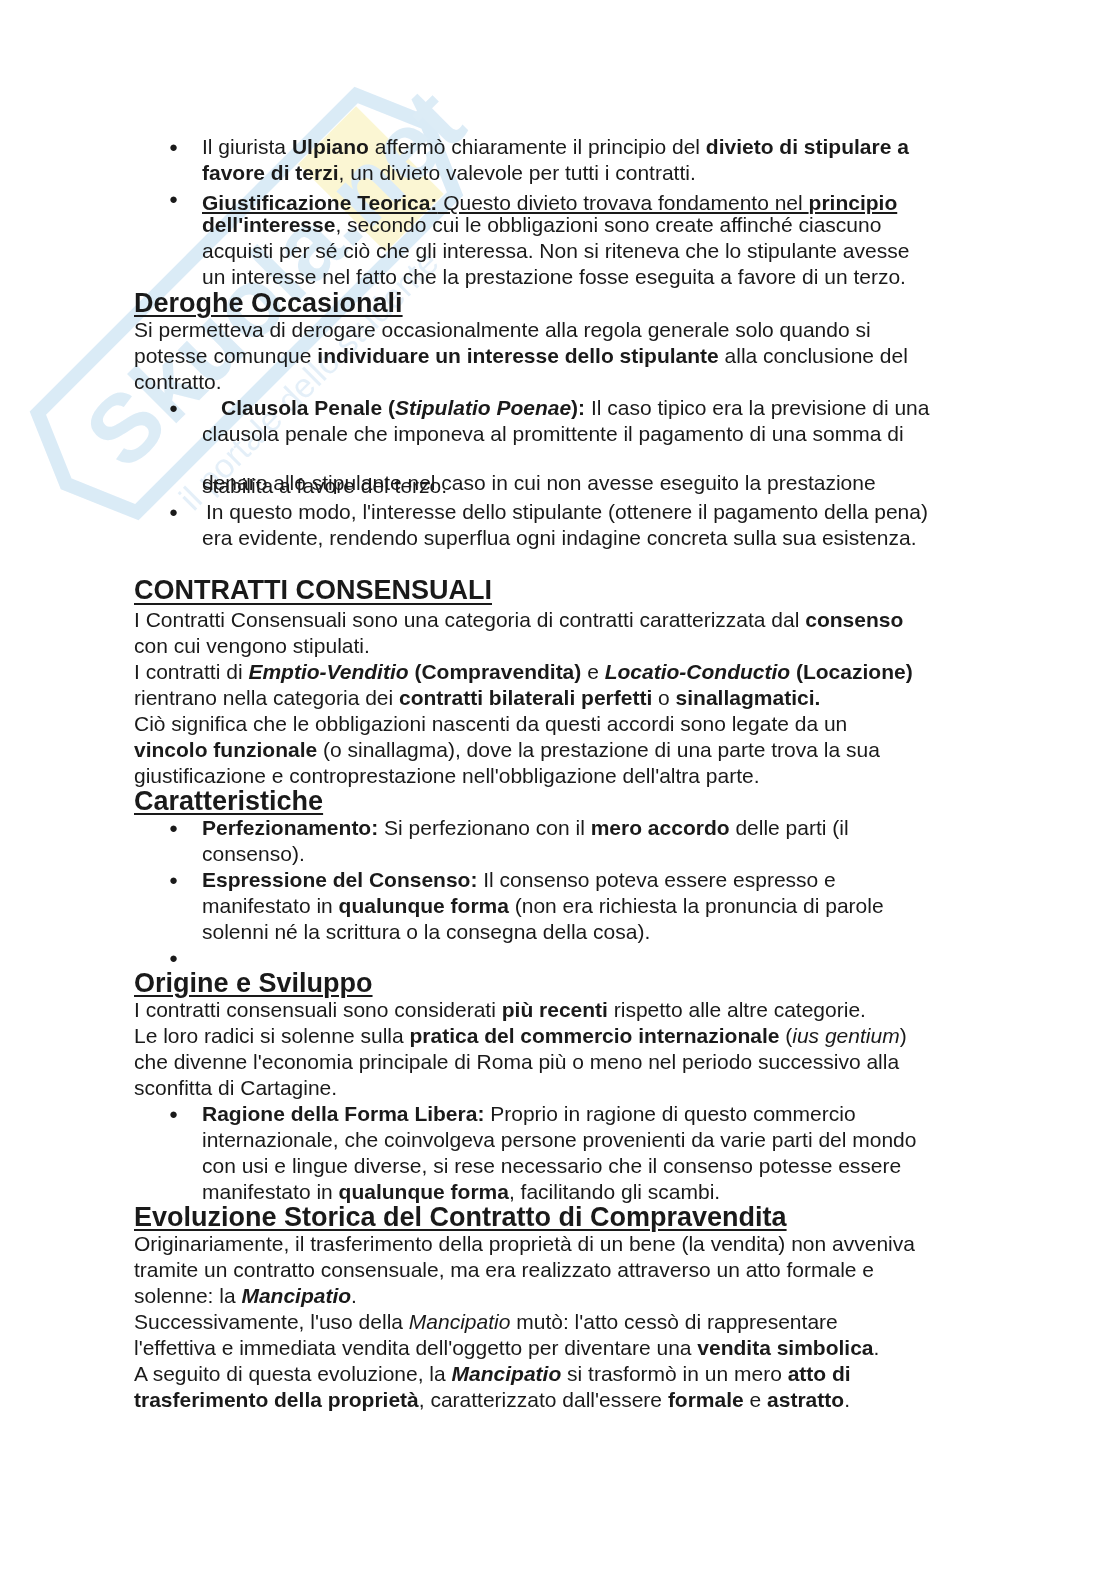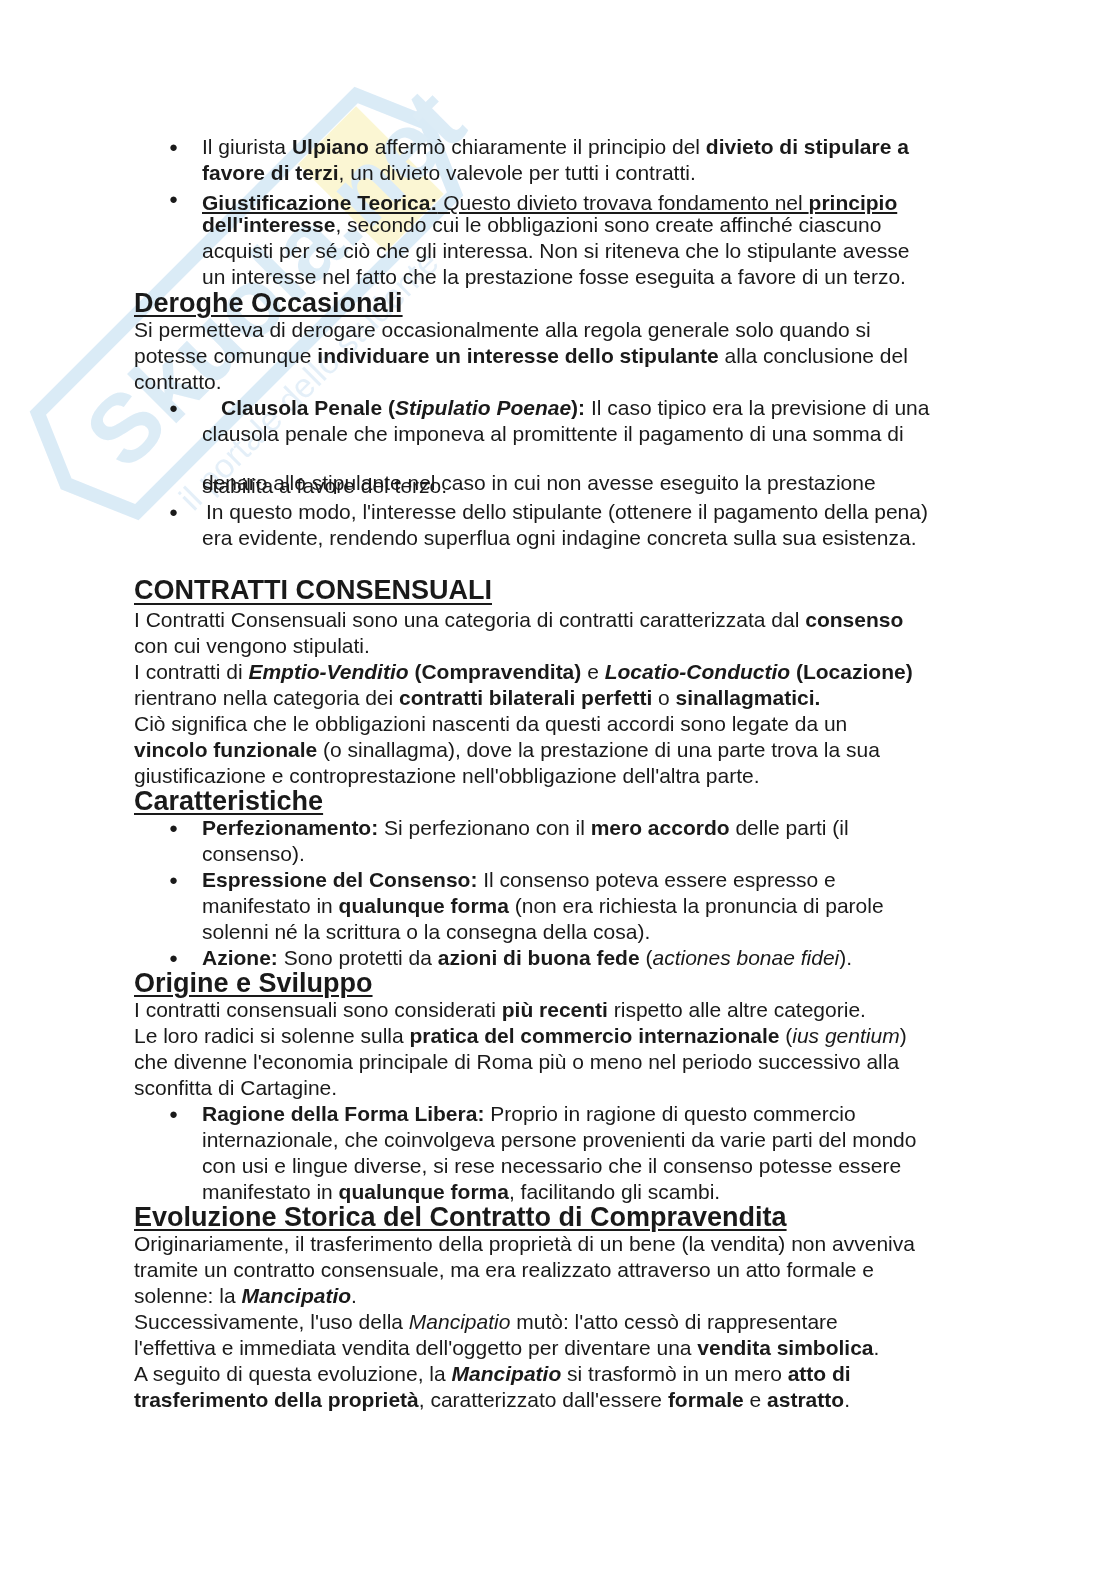--- a/index.html
+++ b/index.html
@@ -57,21 +57,20 @@
     <div class="line" style="top: 763px; left: 134px;"><span>giustificazione e controprestazione nell'obbligazione dell'altra parte.</span></div>
     <div class="line h2" style="top: 788px; left: 134px;"><span>Caratteristiche</span></div>
     <span class="bullet" style="top: 815px; left: 169px;">●</span>
     <div class="line" style="top: 815px; left: 202px;"><span class="b">Perfezionamento:</span><span> Si perfezionano con il </span><span class="b">mero accordo</span><span> delle parti (il</span></div>
     <div class="line" style="top: 841px; left: 202px;"><span>consenso).</span></div>
     <span class="bullet" style="top: 867px; left: 169px;">●</span>
     <div class="line" style="top: 867px; left: 202px;"><span class="b">Espressione del Consenso:</span><span> Il consenso poteva essere espresso e</span></div>
     <div class="line" style="top: 893px; left: 202px;"><span>manifestato in </span><span class="b">qualunque forma</span><span> (non era richiesta la pronuncia di parole</span></div>
     <div class="line" style="top: 919px; left: 202px;"><span>solenni né la scrittura o la consegna della cosa).</span></div>
     <span class="bullet" style="top: 945px; left: 169px;">●</span>
-    <div class="line" style="top: 945px; left: 202px;"><span class="b">Azione:</span><span> Sono protetti da </span><span class="b">azioni di buona fede</span><span> (</span><span class="i">actiones bonae fidei</span><span>).</span></div>
     <div class="line h2" style="top: 970px; left: 134px;"><span>Origine e Sviluppo</span></div>
     <div class="line" style="top: 997px; left: 134px;"><span>I contratti consensuali sono considerati </span><span class="b">più recenti</span><span> rispetto alle altre categorie.</span></div>
     <div class="line" style="top: 1023px; left: 134px;"><span>Le loro radici si solenne sulla </span><span class="b">pratica del commercio internazionale</span><span> (</span><span class="i">ius gentium</span><span>)</span></div>
     <div class="line" style="top: 1049px; left: 134px;"><span>che divenne l'economia principale di Roma più o meno nel periodo successivo alla</span></div>
     <div class="line" style="top: 1075px; left: 134px;"><span>sconfitta di Cartagine.</span></div>
     <span class="bullet" style="top: 1101px; left: 169px;">●</span>
     <div class="line" style="top: 1101px; left: 202px;"><span class="b">Ragione della Forma Libera:</span><span> Proprio in ragione di questo commercio</span></div>
     <div class="line" style="top: 1127px; left: 202px;"><span>internazionale, che coinvolgeva persone provenienti da varie parti del mondo</span></div>
     <div class="line" style="top: 1153px; left: 202px;"><span>con usi e lingue diverse, si rese necessario che il consenso potesse essere</span></div>
     <div class="line" style="top: 1179px; left: 202px;"><span>manifestato in </span><span class="b">qualunque forma</span><span>, facilitando gli scambi.</span></div>

